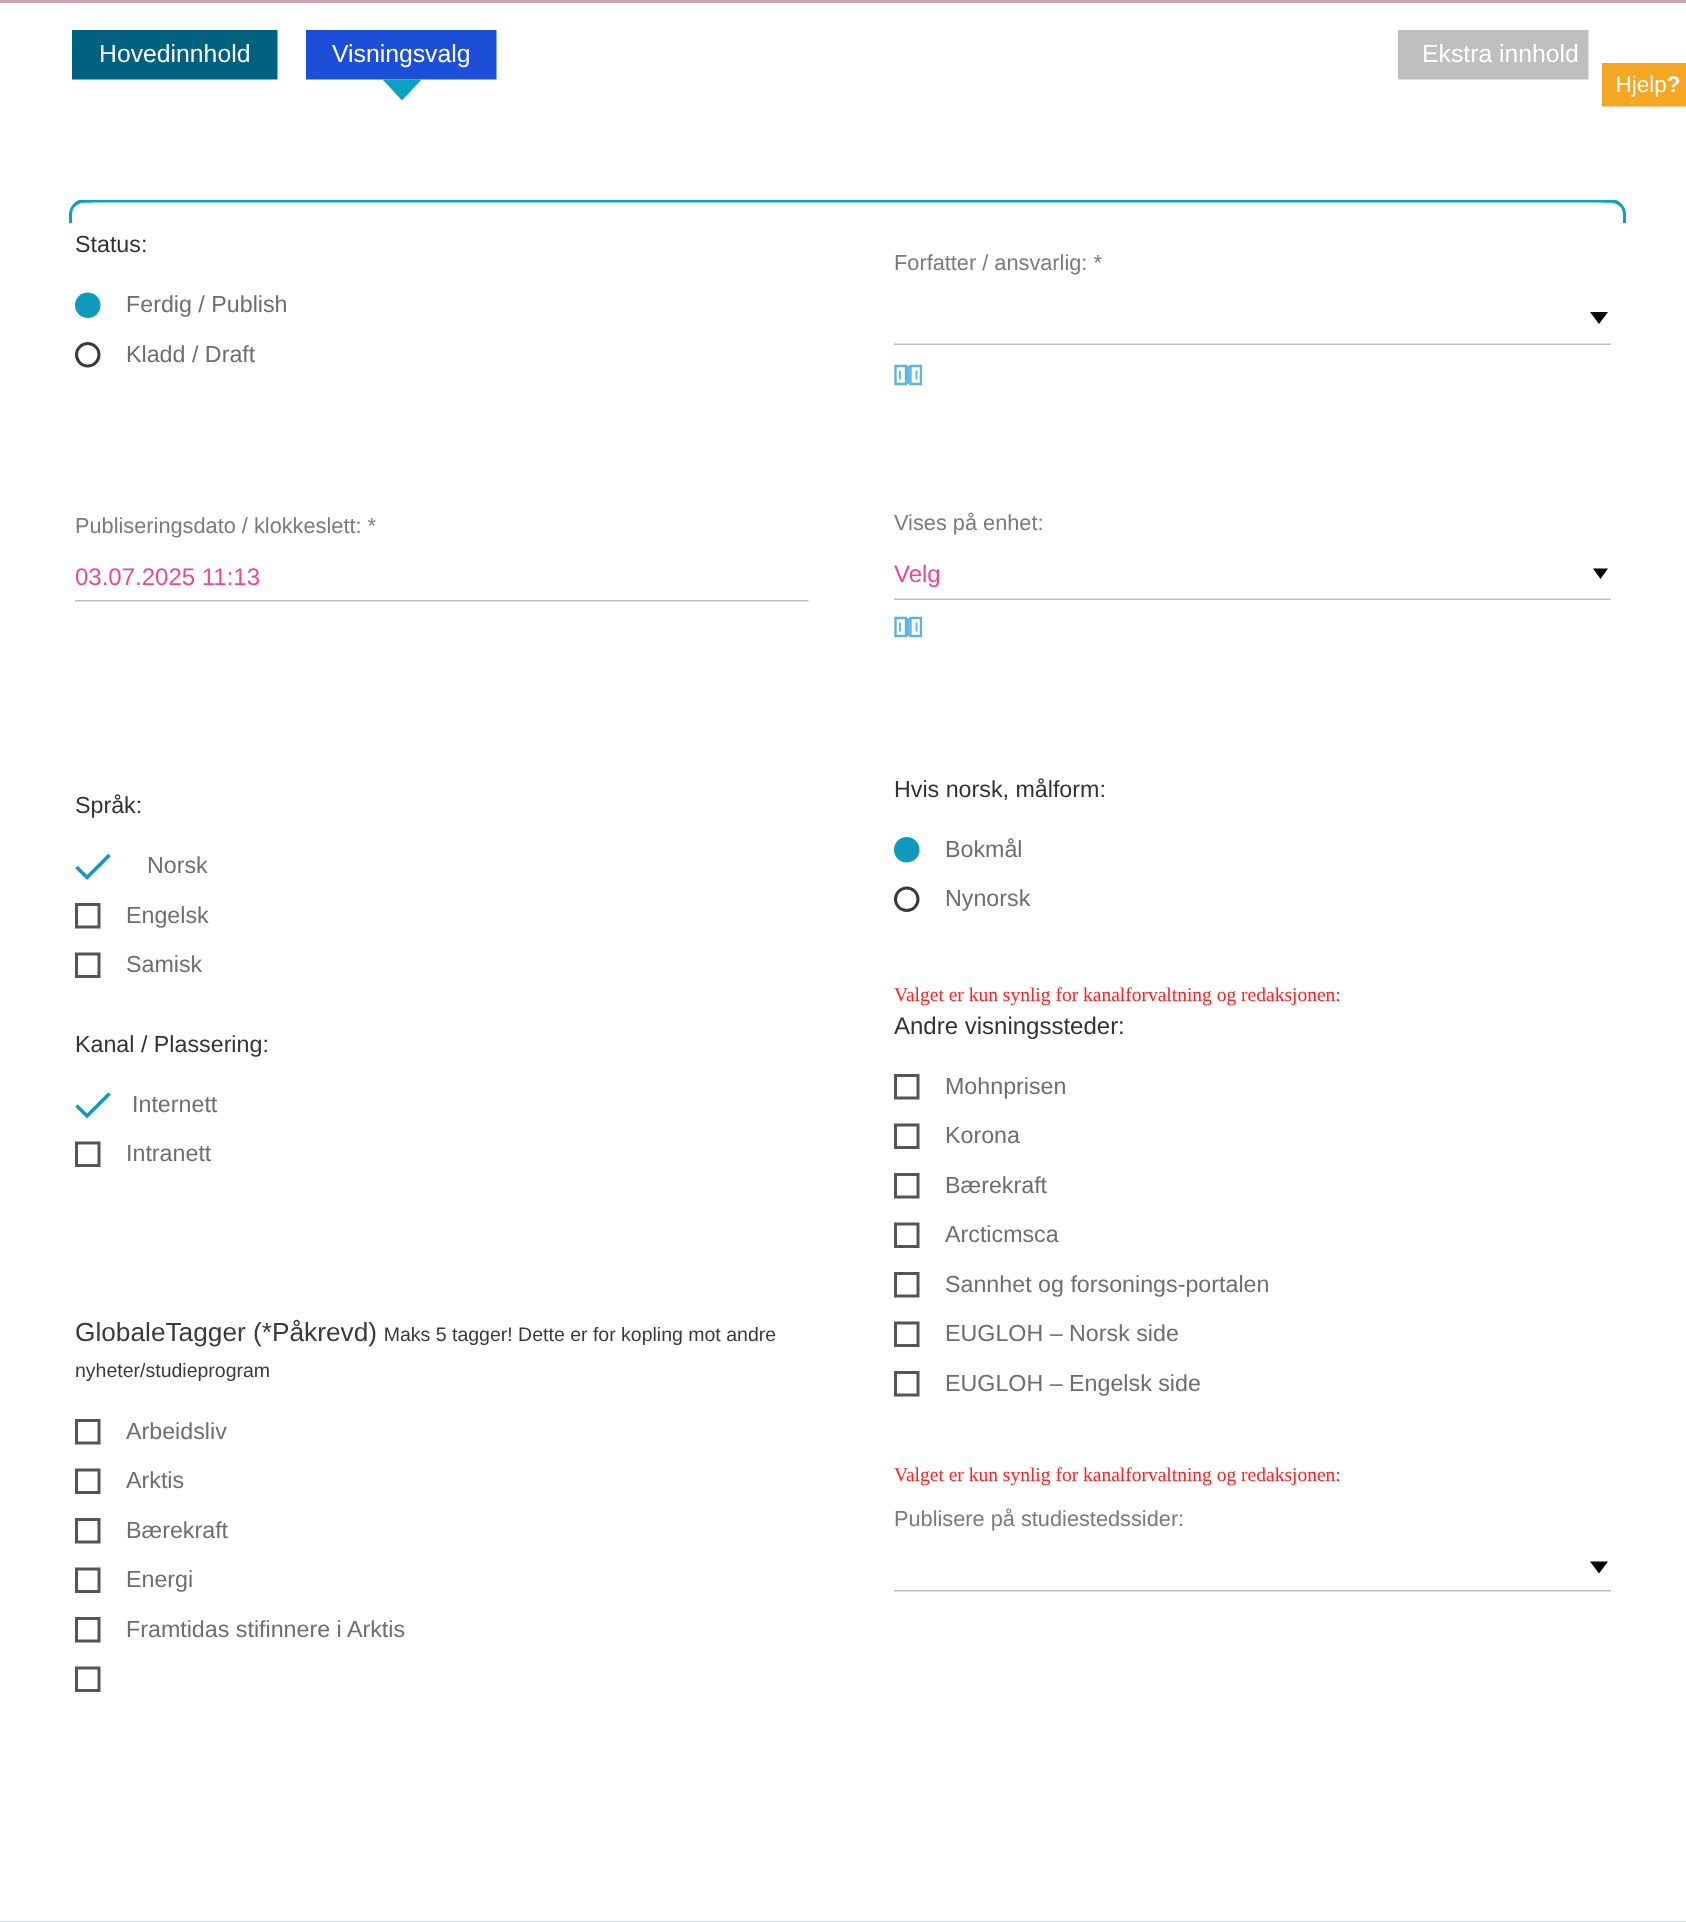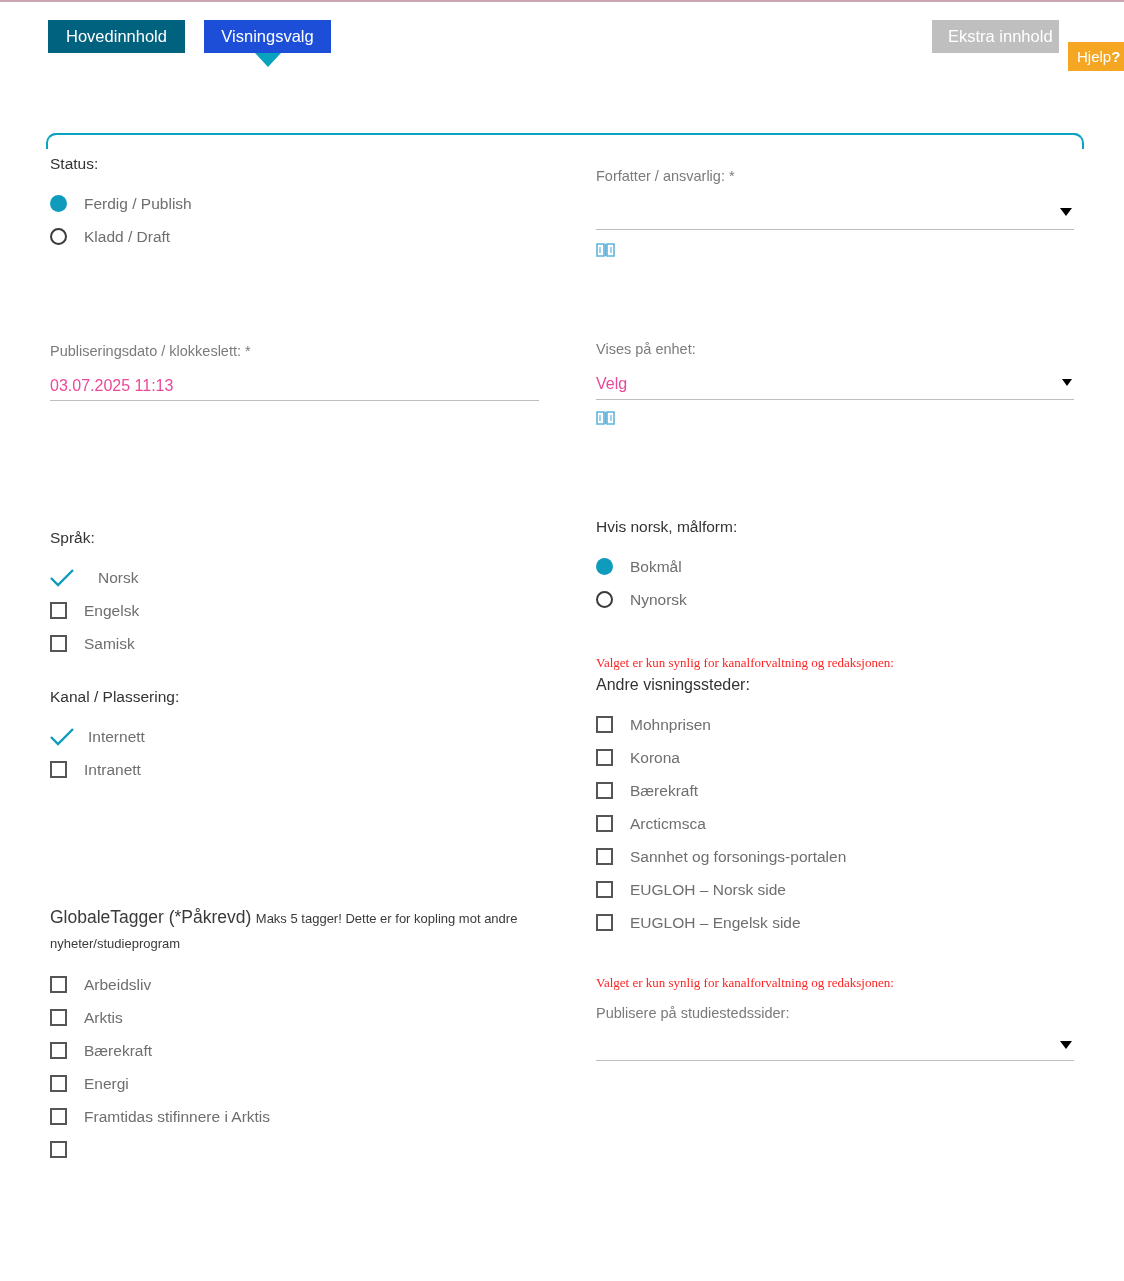--- a/index.html
+++ b/index.html
@@ -291,21 +291,21 @@
           </svg>
       </span>
       <span class="opt-txt" style="margin-left:4px;">Internett</span>
     </div>
     <div class="cb-row">
       <span class="cb"></span>
       <span class="opt-txt">Intranett</span>
     </div>
   </div>
 
-  <div style="margin-top:119px; width:470px;">
+  <div style="margin-top:90px; width:470px;">
     <div class="tagger-head">
       <span class="big">GlobaleTagger (*Påkrevd)</span>
       <span class="small">Maks 5 tagger! Dette er for kopling mot andre nyheter/studieprogram</span>
     </div>
     <div class="cb-row">
       <span class="cb"></span>
       <span class="opt-txt">Arbeidsliv</span>
     </div>
     <div class="cb-row">
       <span class="cb"></span>

